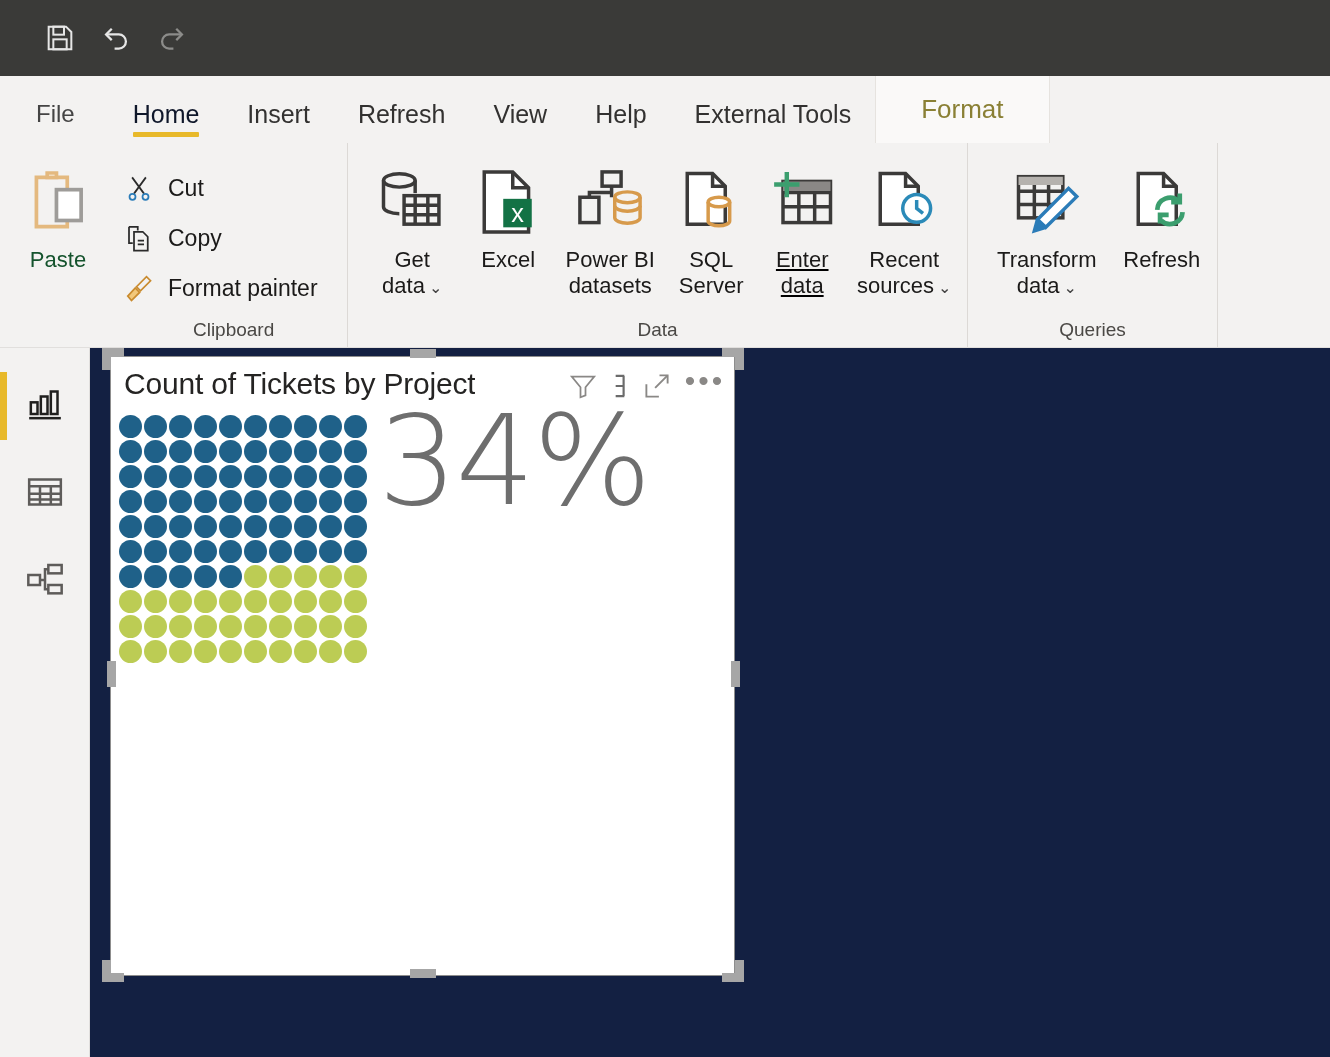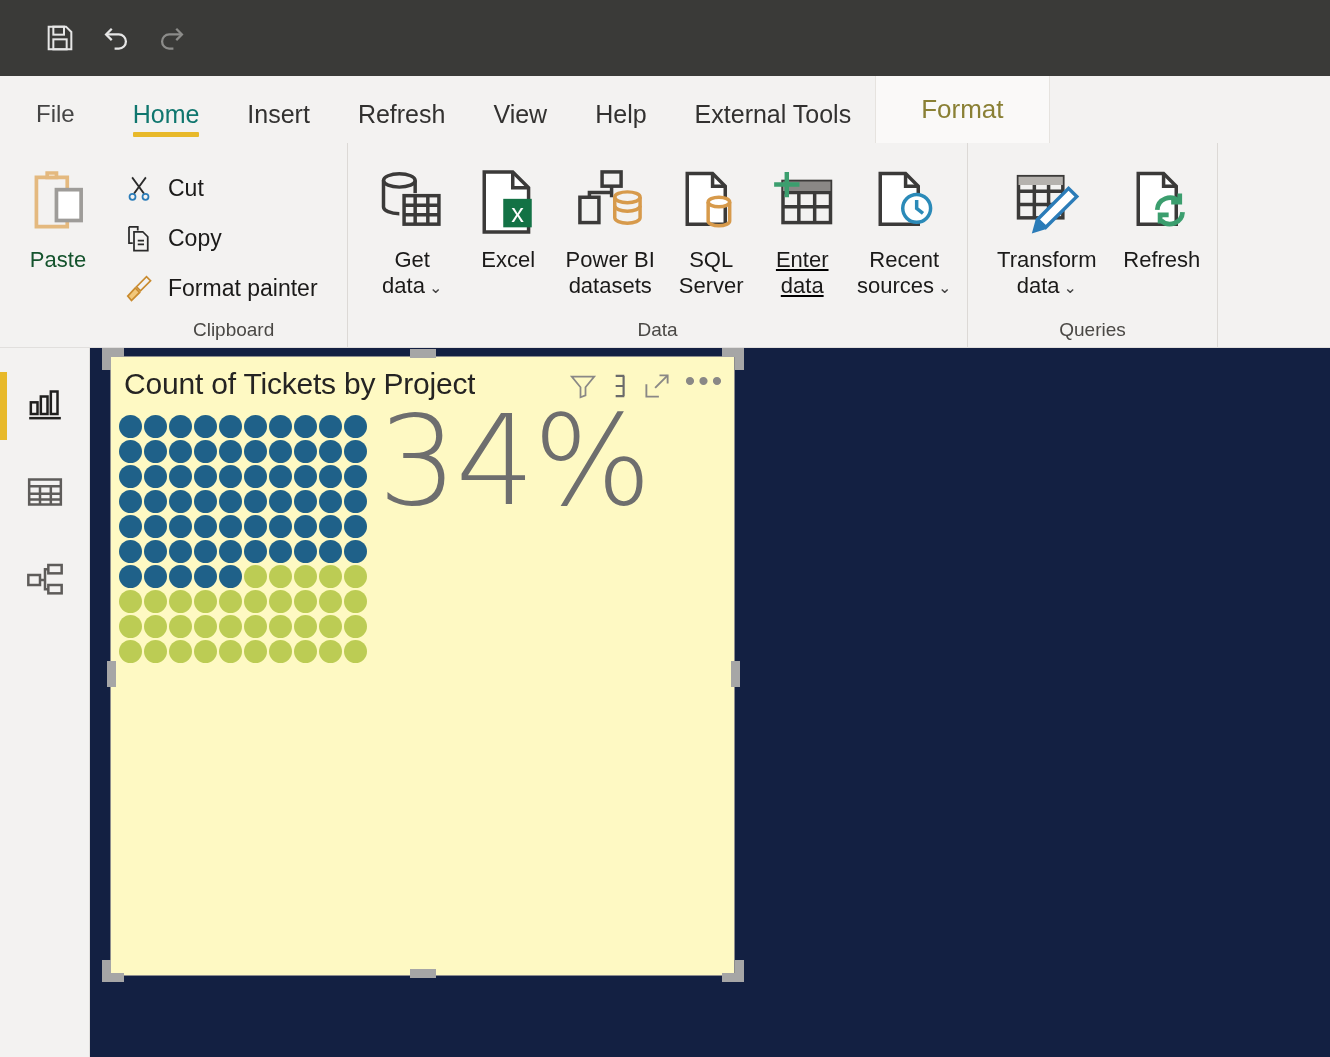--- a/index.html
+++ b/index.html
@@ -22,21 +22,21 @@
   .tabbar{
     position:absolute;left:0;top:76px;width:1330px;height:67px;
     background:#f3f2f1;display:flex;align-items:flex-end;
   }
   .tab{
     position:relative;font-size:25px;color:#323130;
     padding:0 24px;height:58px;display:flex;align-items:center;cursor:pointer;
     white-space:nowrap;
   }
   .tab.file{font-size:24px;color:#444;padding-left:36px;padding-right:34px;}
-  .tab.active{color:#0f766e;}
+  .tab.active{color:#0f172a;}
   .tab.active::after{
     content:"";position:absolute;left:24px;right:24px;bottom:6px;height:5px;
     background:#e8b92a;border-radius:1px;
   }
   .tab.contextual{
     background:#faf9f8;color:#8a8035;height:67px;align-items:center;
     padding:0 46px;font-size:26px;
     box-shadow:-1px 0 0 #e6e3df inset, 1px 0 0 #e6e3df inset;
   }
 
@@ -82,21 +82,21 @@
     content:"";position:absolute;left:0;top:10px;bottom:10px;width:7px;background:#e8b92a;
   }
 
   
   .canvas{
     position:absolute;left:90px;top:348px;width:1240px;height:709px;background:#132042;
   }
 
   
   .visual{
-    position:absolute;left:20px;top:8px;width:625px;height:620px;background:#fef9c3;
+    position:absolute;left:20px;top:8px;width:625px;height:620px;background:#ffffff;
   }
   .vis-header{
     position:relative;height:55px;display:flex;align-items:center;padding-left:14px;box-sizing:border-box;
   }
   .vis-title{
     font-size:30px;color:#252423;white-space:nowrap;overflow:hidden;
     max-width:440px;letter-spacing:-.2px;
   }
   .vis-actions{position:absolute;right:8px;top:10px;display:flex;align-items:center;gap:4px;}
   .vis-act{width:44px;height:40px;display:flex;align-items:center;justify-content:center;cursor:pointer;}

